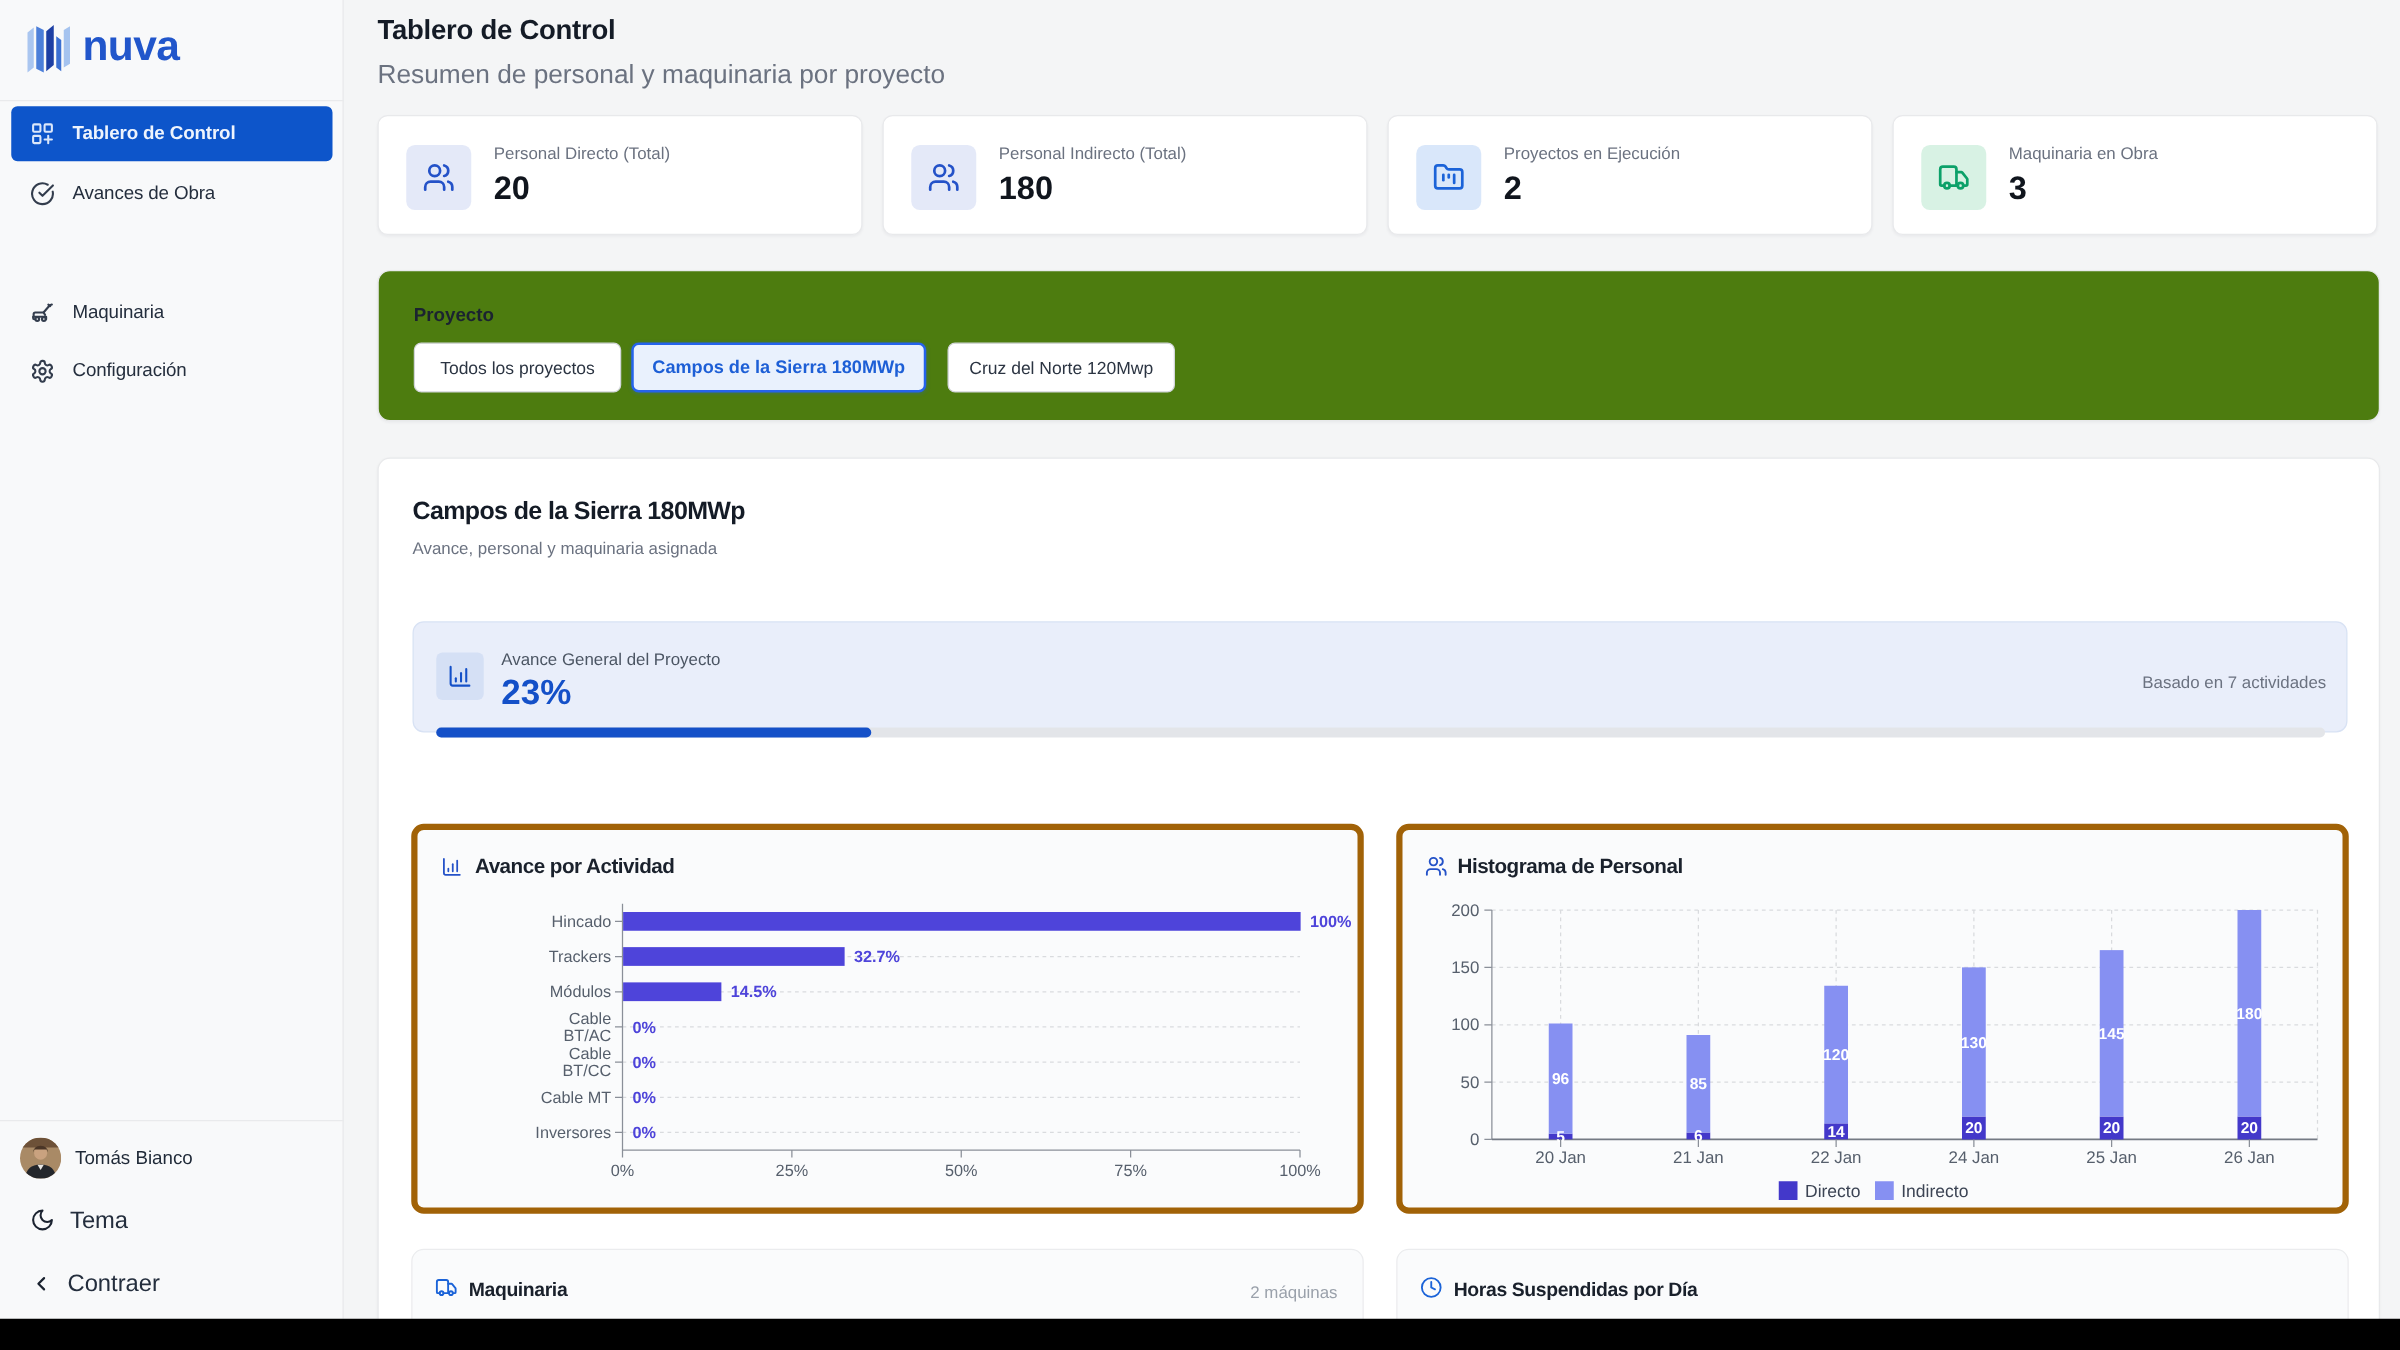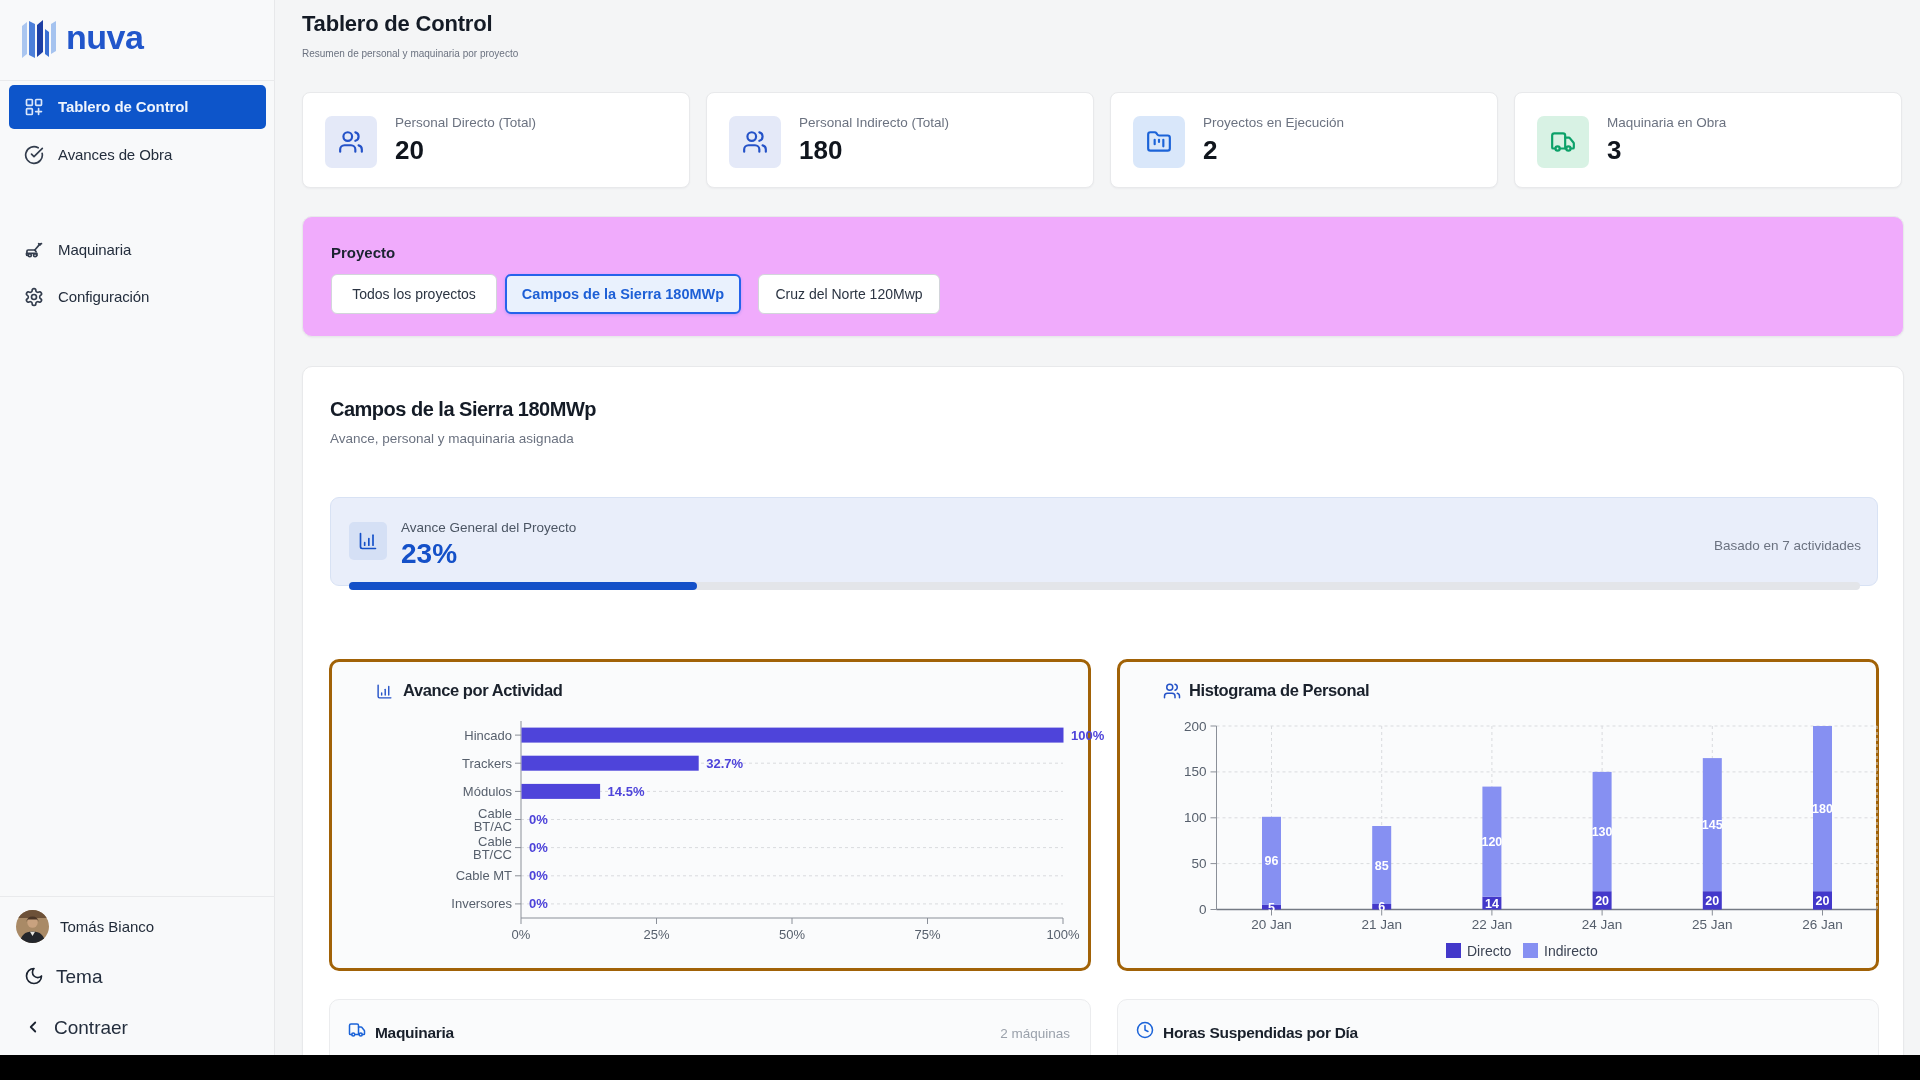--- a/index.html
+++ b/index.html
@@ -16,45 +16,45 @@
   .navitem .lbl { position:absolute; left:49px; top:13px; }
   .navitem.active { background:#0d55ca; color:#eef4fd; font-weight:600; }
   #sbfoot { position:absolute; left:0; top:896px; width:275px; height:159px; border-top:1px solid #e9eaec; }
   .avatar { position:absolute; left:16px; top:13px; width:33px; height:33px; border-radius:50%; overflow:hidden; }
   .uname { position:absolute; left:60px; top:21px; font-size:15px; font-weight:500; color:#1f2937; }
   .footrow { position:absolute; left:0; width:275px; height:40px; color:#242e3d; font-size:19px; font-weight:500; }
   .footrow .ic { position:absolute; left:24px; top:10px; }
   .footrow .lbl { position:absolute; left:56px; top:10px; }
   
   #h1 { position:absolute; left:302px; top:11px; font-size:22px; font-weight:700; color:#141b26; letter-spacing:-0.2px; }
-  #h1sub { position:absolute; left:302px; top:48px; font-size:10px; color:#6b7280; }
+  #h1sub { position:absolute; left:302px; top:48px; font-size:21px; color:#6b7280; }
   
   .stat { position:absolute; top:92px; width:388px; height:96px; background:#fff; border:1px solid #e8e9eb; border-radius:8px; box-shadow:0 1px 2px rgba(16,24,40,.04); }
   .stat .ibox { position:absolute; left:22px; top:23px; width:52px; height:52px; border-radius:7px; }
   .stat .ibox svg { position:absolute; left:13px; top:13px; }
   .stat .slabel { position:absolute; left:92px; top:22px; font-size:13.5px; color:#6b7280; }
   .stat .sval { position:absolute; left:92px; top:42px; font-size:26px; font-weight:700; color:#10151d; }
   
-  #proj { position:absolute; left:302px; top:216px; width:1602px; height:121px; background:#f0abfc; border:1px solid #e8e9eb; border-radius:10px; box-shadow:0 1px 2px rgba(16,24,40,.04); }
+  #proj { position:absolute; left:302px; top:216px; width:1602px; height:121px; background:#4d7c0f; border:1px solid #e8e9eb; border-radius:10px; box-shadow:0 1px 2px rgba(16,24,40,.04); }
   #proj .plabel { position:absolute; left:28px; top:27px; font-size:15px; font-weight:700; color:#1b2330; }
   .pbtn { position:absolute; top:57px; height:40px; border:1px solid #d2d5da; border-radius:6px; background:#fff; font-size:14px; color:#2b3442; text-align:center; line-height:38px; }
   .pbtn.on { border:2px solid #2563eb; background:#e9f1fd; color:#1d5fd6; font-weight:700; font-size:14.5px; line-height:36px; box-shadow:0 1px 3px rgba(37,99,235,.25); }
   
   #big { position:absolute; left:302px; top:366px; width:1602px; height:780px; background:#fff; border:1px solid #e8e9eb; border-radius:10px; box-shadow:0 1px 2px rgba(16,24,40,.04); }
   #big .btitle { position:absolute; left:27px; top:31px; font-size:20px; font-weight:700; color:#141b26; letter-spacing:-0.5px; }
   #big .bsub { position:absolute; left:27px; top:64px; font-size:13.5px; color:#6b7280; }
   #avance { position:absolute; left:27px; top:130px; width:1548px; height:89px; background:#e9eefa; border:1px solid #d8e2f4; border-radius:9px; }
   #avance .abox { position:absolute; left:18px; top:24px; width:38px; height:38px; border-radius:5px; background:#d5e0f5; }
   #avance .abox svg { position:absolute; left:9px; top:9px; }
   #avance .alabel { position:absolute; left:70px; top:22px; font-size:13.5px; color:#4b5563; }
   #avance .apct { position:absolute; left:70px; top:40px; font-size:28px; font-weight:700; color:#1450c8; }
   #avance .aright { position:absolute; right:16px; top:40px; font-size:13.5px; color:#6b7280; }
   #avance .track { position:absolute; left:18px; top:84px; width:1511px; height:8px; border-radius:4px; background:#e3e5e9; }
   #avance .fill { position:absolute; left:0; top:0; width:23%; height:8px; border-radius:4px; background:#1450c8; }
-  .chartcard { position:absolute; width:762px; height:312px; background:#fafbfc; border:3px solid #a16207; border-radius:10px;padding-left:25px; }
+  .chartcard { position:absolute; width:762px; height:312px; background:#fafbfc; border:5px solid #a16207; border-radius:10px; }
   .botcard { position:absolute; top:632px; width:762px; height:148px; background:#fafbfc; border:1px solid #ebecee; border-radius:10px; }
   .botcard .hic { position:absolute; left:18px; top:21px; }
   .botcard .htxt { position:absolute; left:45px; top:24px; font-size:15.5px; font-weight:700; color:#19202b; letter-spacing:-0.3px; }
   .botcard .hright { position:absolute; right:20px; top:26px; font-size:13.5px; color:#9aa1ab; }
   #blackbar { position:absolute; left:0; top:1055px; width:1920px; height:25px; background:#000; z-index:50; }
 </style>
 </head>
 <body>
 <div id="sidebar">
   <div id="logo">

